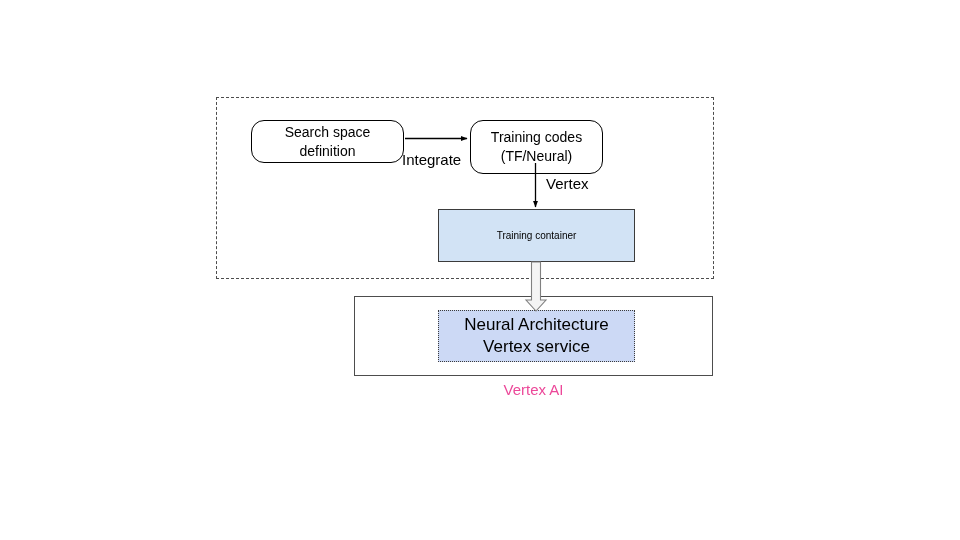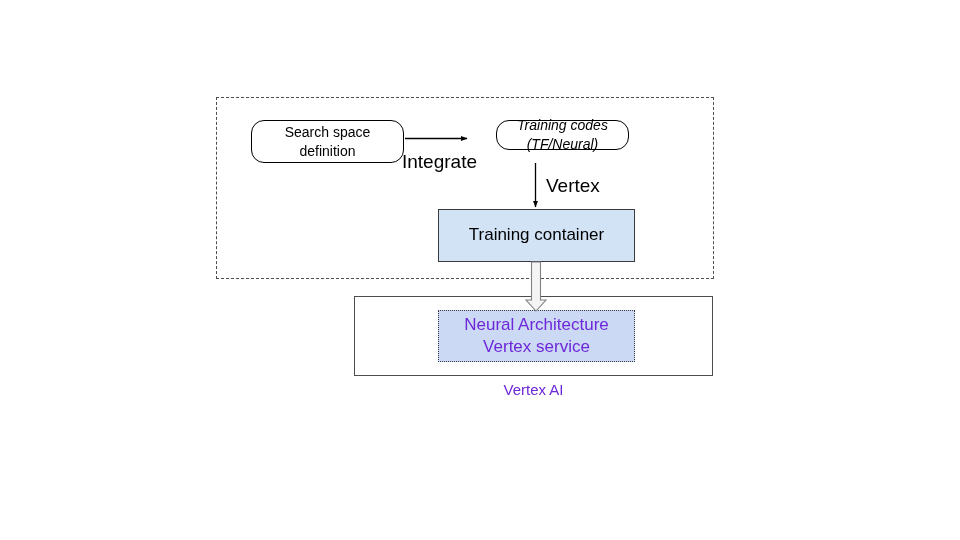--- a/index.html
+++ b/index.html
@@ -50,44 +50,43 @@
   }
   .round-box span { display: block; }
 
   #search-space-box {
     left: 251px;
     top: 120px;
     width: 153px;
     height: 43px;
   }
   #training-codes-box {
-    left: 496px;
+    left: 470px;
     top: 120px;
     width: 133px;
-    height: 30px;
-    font-style: italic;
+    height: 54px;
   }
 
   
   .rect-box {
     position: absolute;
     box-sizing: border-box;
     display: flex;
     align-items: center;
     justify-content: center;
     text-align: center;
   }
   #training-container-box {
     left: 438px;
     top: 209px;
     width: 197px;
     height: 53px;
     background: #d2e3f5;
     border: 1.2px solid #3b3b3b;
-    font-size: 17px;
+    font-size: 10px;
     line-height: 1.35;
   }
   #vertex-ai-box {
     left: 354px;
     top: 296px;
     width: 359px;
     height: 80px;
     background: #ffffff;
     border: 1.2px solid #4d4d4d;
   }
@@ -99,43 +98,43 @@
     height: 52px;
     box-sizing: border-box;
     background: #ccd9f5;
     border: 1.6px dotted #3b3b3b;
     display: flex;
     align-items: center;
     justify-content: center;
     text-align: center;
     font-size: 17px;
     line-height: 1.28;
-    color: #6d28d9;
+    color: #000000;
   }
   #nas-service-box span { display: block; }
 
   
   .edge-label {
     position: absolute;
-    font-size: 19px;
+    font-size: 15px;
     color: #000000;
     white-space: nowrap;
     background: transparent;
   }
   #label-integrate { left: 402px; top: 151px; }
   #label-build     { left: 546px; top: 175px; }
 
   #vertex-ai-caption {
     position: absolute;
     left: 354px;
     top: 381px;
     width: 359px;
     text-align: center;
     font-size: 15px;
-    color: #6d28d9;
+    color: #ec4899;
   }
 
   
   #connectors {
     position: absolute;
     left: 0;
     top: 0;
     width: 960px;
     height: 540px;
     pointer-events: none;

